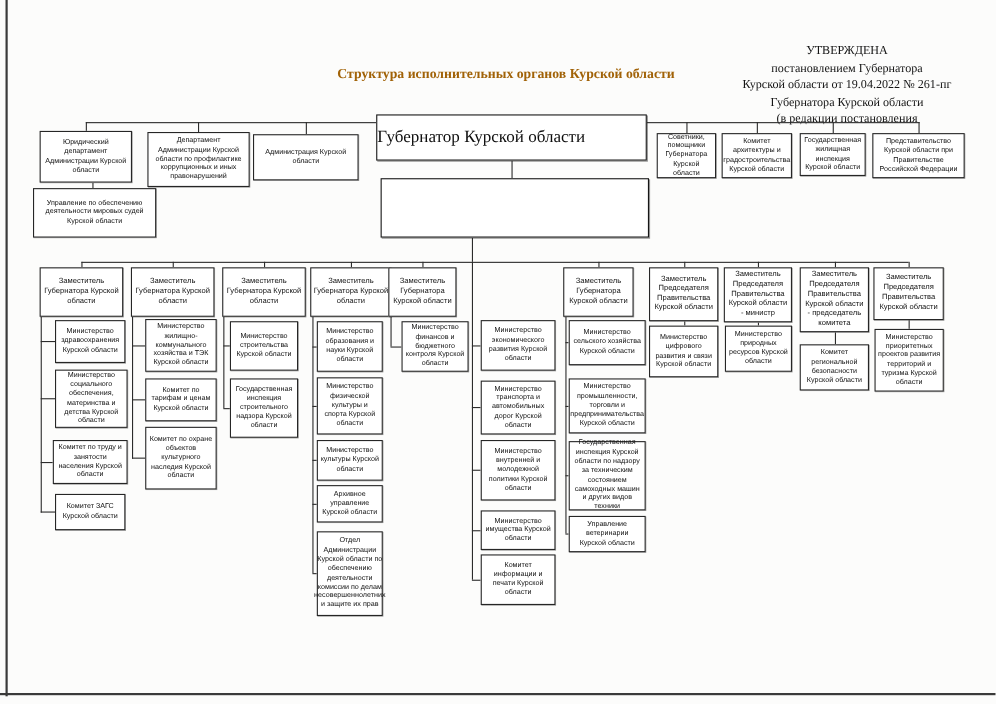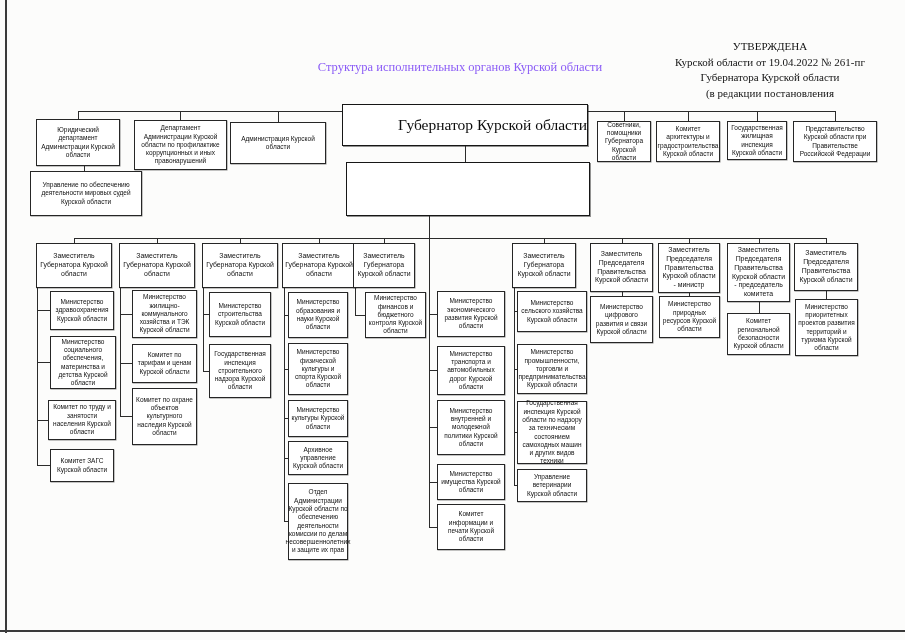--- a/index.html
+++ b/index.html
@@ -13,49 +13,50 @@
   
   .bx{
     position:absolute;box-sizing:border-box;border:1px solid #262626;background:#fff;
     display:flex;align-items:center;justify-content:center;text-align:center;
     font-size:6.5px;line-height:1.28;padding:1px 2px;color:#111;
     box-shadow:0.5px 0.5px 0 rgba(40,40,40,.55);
   }
   .dep{font-size:6.9px;}
   .big{
     position:absolute;box-sizing:border-box;border:1.5px solid #161616;background:#fff;
-    display:flex;flex-direction:column;align-items:flex-end;justify-content:center;text-align:center;
+    display:flex;flex-direction:column;align-items:flex-start;justify-content:center;text-align:center;
     font-family:"Liberation Serif",serif;color:#0d0d0d;
     box-shadow:1px 1px 0 rgba(40,40,40,.5);
   }
   #approval{
     position:absolute;left:636px;top:27px;width:268px;text-align:center;
     font-family:"Liberation Serif",serif;font-size:11px;line-height:1.42;color:#141414;margin-top:12px;
   }
   #approval u{
     text-decoration:none;border-bottom:1px solid #141414;padding:0 5px;
   }
   #approval u.num{padding:0 16px 0 6px;}
   #doc-title{
     position:absolute;left:255px;top:60px;width:410px;text-align:center;
-    font-family:"Liberation Serif",serif;font-weight:normal;font-size:12.5px;color:#8b5cf6;
+    font-family:"Liberation Serif",serif;font-weight:bold;font-size:12.5px;color:#a16207;
   }
   #gov-title{font-size:15.5px;}
   #prav-title{font-size:12px;}
   #prav-sub{font-size:9.5px;margin-top:7px;width:92%;line-height:1.35;}
   .edge{position:absolute;background:#3a3a3a;}
 </style>
 </head>
 <body>
 
 <div class="edge" style="left:5px;top:0;width:2px;height:633px;"></div>
 <div class="edge" style="left:0;top:630px;width:905px;height:2px;"></div>
 
 <div id="approval">
   <div>УТВЕРЖДЕНА</div>
+  <div>постановлением Губернатора</div>
   <div>Курской области от 19.04.2022 № 261-пг</div>
   <div>Губернатора Курской области</div>
   <div>(в редакции постановления</div>
 </div>
 
 <div id="doc-title">Структура исполнительных органов Курской области</div>
 
 <i class="ln" style="left:78px;top:111px;width:264px;height:1px;"></i>
 <i class="ln" style="left:588px;top:111px;width:248px;height:1px;"></i>
 <i class="ln" style="left:78px;top:111px;width:1px;height:8px;"></i>

